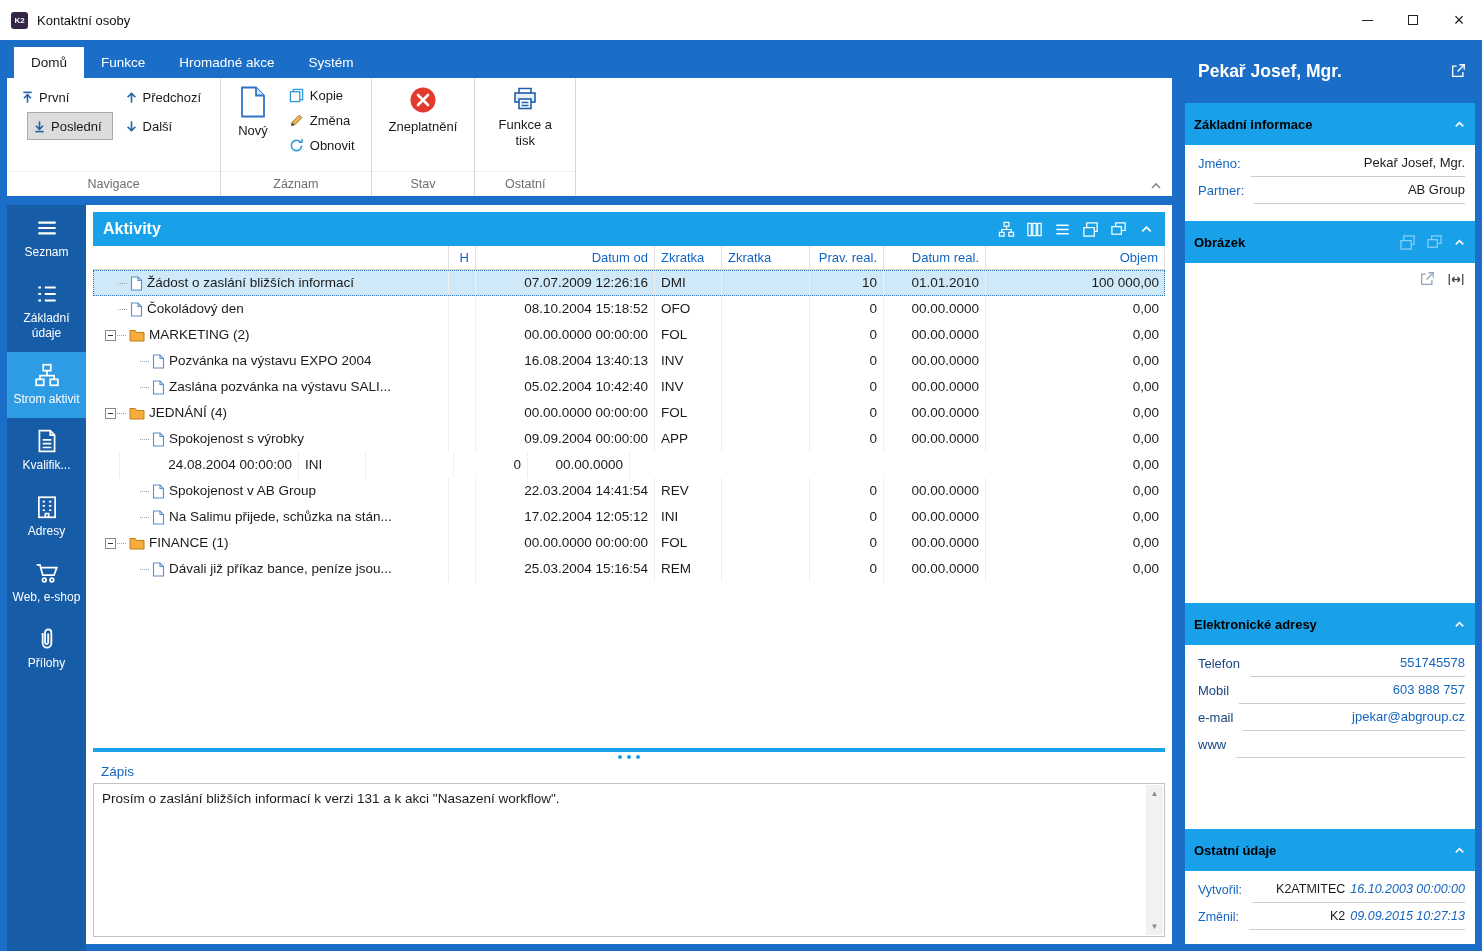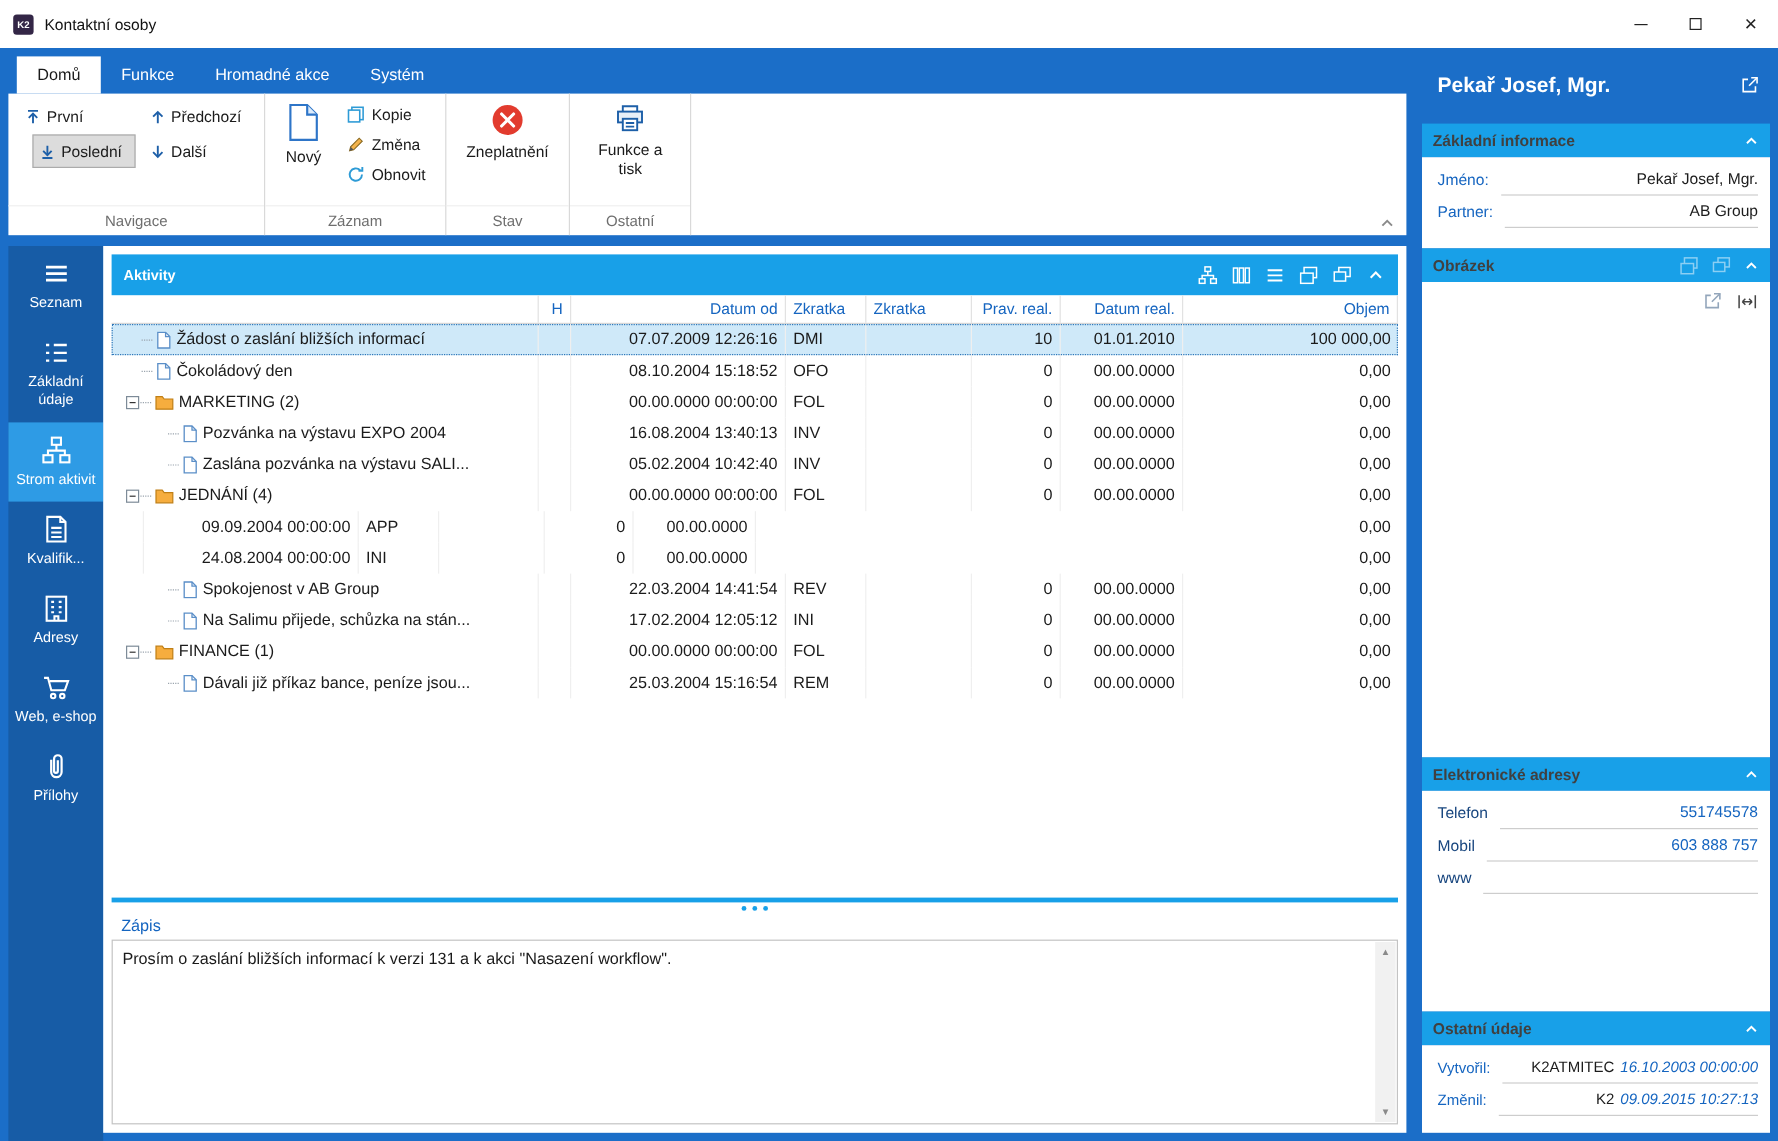--- a/index.html
+++ b/index.html
@@ -43,21 +43,21 @@
   .ribbon-collapse { position:absolute; right:9px; bottom:3px; }
 
   
   .sidebar { position:absolute; left:7px; top:205px; width:79px; height:876px; background:#175CA6; display:flex; flex-direction:column; }
   .side-item { display:flex; flex-direction:column; align-items:center; gap:4px; padding:10px 2px 11px; color:#fff; font-size:12px; text-align:center; line-height:1.25; }
   .side-item.active { background:#2E9BE5; }
 
   
   .main { position:absolute; left:86px; top:205px; width:1086px; height:739px; background:#fff; padding:7px; display:flex; flex-direction:column; }
   .panel-header { height:34px; flex:none; background:#18A0E8; display:flex; align-items:center; padding:0 10px; }
-  .panel-title { color:#fff; font-weight:700; font-size:12px; }
+  .panel-title { color:#fff; font-weight:700; font-size:16px; }
   .hicons { margin-left:auto; display:flex; align-items:center; gap:11px; }
   .hic { display:inline-flex; }
 
   .thead { display:flex; height:24px; flex:none; border-bottom:1px solid #d6d6d6; }
   .thead .cell { font-size:13px; color:#1565C0; line-height:23px; border-right:1px solid #e2e2e2; }
   .tbody { flex:none; }
   .trow { display:flex; height:26px; }
   .trow.selected { background:#CFE9F9; outline:1px dotted #2F77B8; outline-offset:-1px; }
   .cell { line-height:26px; padding:0 6px; overflow:hidden; white-space:nowrap; border-right:1px solid #efefef; font-size:13.5px; color:#1b1b1b; }
   .cell.name { width:356px; display:flex; align-items:center; padding:0 4px 0 0; }
@@ -80,21 +80,21 @@
   .zapis-text { padding:6px 26px 6px 8px; font-size:13.5px; color:#1a1a1a; line-height:1.35; }
   .vscroll { position:absolute; top:1px; right:1px; bottom:1px; width:17px; background:#f1f1f1; display:flex; flex-direction:column; justify-content:space-between; align-items:center; }
   .sarrow { font-size:8px; color:#8a8a8a; padding:4px 0; }
 
   
   .rightpanel { position:absolute; left:1185px; top:47px; width:290px; height:897px; display:flex; flex-direction:column; }
   .rp-header { height:48px; flex:none; display:flex; align-items:center; color:#fff; font-size:17.5px; font-weight:700; padding:0 9px 0 13px; margin-bottom:8px; }
   .rp-header .icon { margin-left:auto; }
   .rp-section { display:flex; flex-direction:column; flex:none; }
   .rp-section.image { flex:1; }
-  .rp-sec-header { height:28px; flex:none; background:#18A0E8; color:#404040; font-weight:700; font-size:13px; display:flex; align-items:center; padding:0 9px; }
+  .rp-sec-header { height:42px; flex:none; background:#18A0E8; color:#000000; font-weight:700; font-size:13px; display:flex; align-items:center; padding:0 9px; }
   .rp-sec-right { margin-left:auto; display:flex; align-items:center; gap:10px; }
   .fic { opacity:.5; display:inline-flex; }
   .rp-body { background:#fff; }
   .basic-body { height:76px; padding-top:5px; }
   .image-body { flex:1; position:relative; }
   .image-icons { position:absolute; top:8px; right:10px; display:flex; gap:12px; align-items:center; }
   .elec-body { height:184px; padding-top:5px; }
   .other-body { height:73px; padding-top:5px; }
   .rp-field { display:flex; align-items:center; height:27px; padding:0 10px 0 13px; font-size:13px; }
   .rp-field .lbl { color:#1565C0; flex:none; }
@@ -496,20 +496,31 @@
         </div>
         <div class="cell c1 ar"></div>
         <div class="cell c2 ar">00.00.0000 00:00:00</div>
         <div class="cell c3">FOL</div>
         <div class="cell c4"></div>
         <div class="cell c5 ar">0</div>
         <div class="cell c6 ar">00.00.0000</div>
         <div class="cell c7 ar">0,00</div>
       </div>
       <div class="trow">
+        <div class="cell name">
+          <span class="ind-1"></span>
+          <span class="conn"></span>
+          <span class="icon ">
+            <svg width="13" height="15" viewBox="0 0 13 15">
+              <path d="M1.5 1h6.5l3.5 3.5V14h-10z" fill="#fff" stroke="#5b8fc8" stroke-width="1.1"></path>
+              <path d="M8 1v3.5h3.5" fill="none" stroke="#5b8fc8" stroke-width="1.1"></path>
+            </svg>
+          </span>
+          <span class="rl">Spokojenost s výrobky</span>
+        </div>
         <div class="cell c1 ar"></div>
         <div class="cell c2 ar">09.09.2004 00:00:00</div>
         <div class="cell c3">APP</div>
         <div class="cell c4"></div>
         <div class="cell c5 ar">0</div>
         <div class="cell c6 ar">00.00.0000</div>
         <div class="cell c7 ar">0,00</div>
       </div>
       <div class="trow">
         <div class="cell c1 ar"></div>
@@ -708,20 +719,24 @@
     <div class="rp-body elec-body">
         <div class="rp-field elec">
           <span class="lbl">Telefon</span>
           <span class="val">551745578</span>
         </div>
         <div class="rp-field elec">
           <span class="lbl">Mobil</span>
           <span class="val">603 888 757</span>
         </div>
         <div class="rp-field elec">
+          <span class="lbl">e-mail</span>
+          <span class="val">jpekar@abgroup.cz</span>
+        </div>
+        <div class="rp-field elec">
           <span class="lbl">www</span>
           <span class="val"></span>
         </div>
       </div>
   </div>
 
   <div class="rp-section">
     <div class="rp-sec-header">
       <span>Ostatní údaje</span>
       <span class="rp-sec-right">

